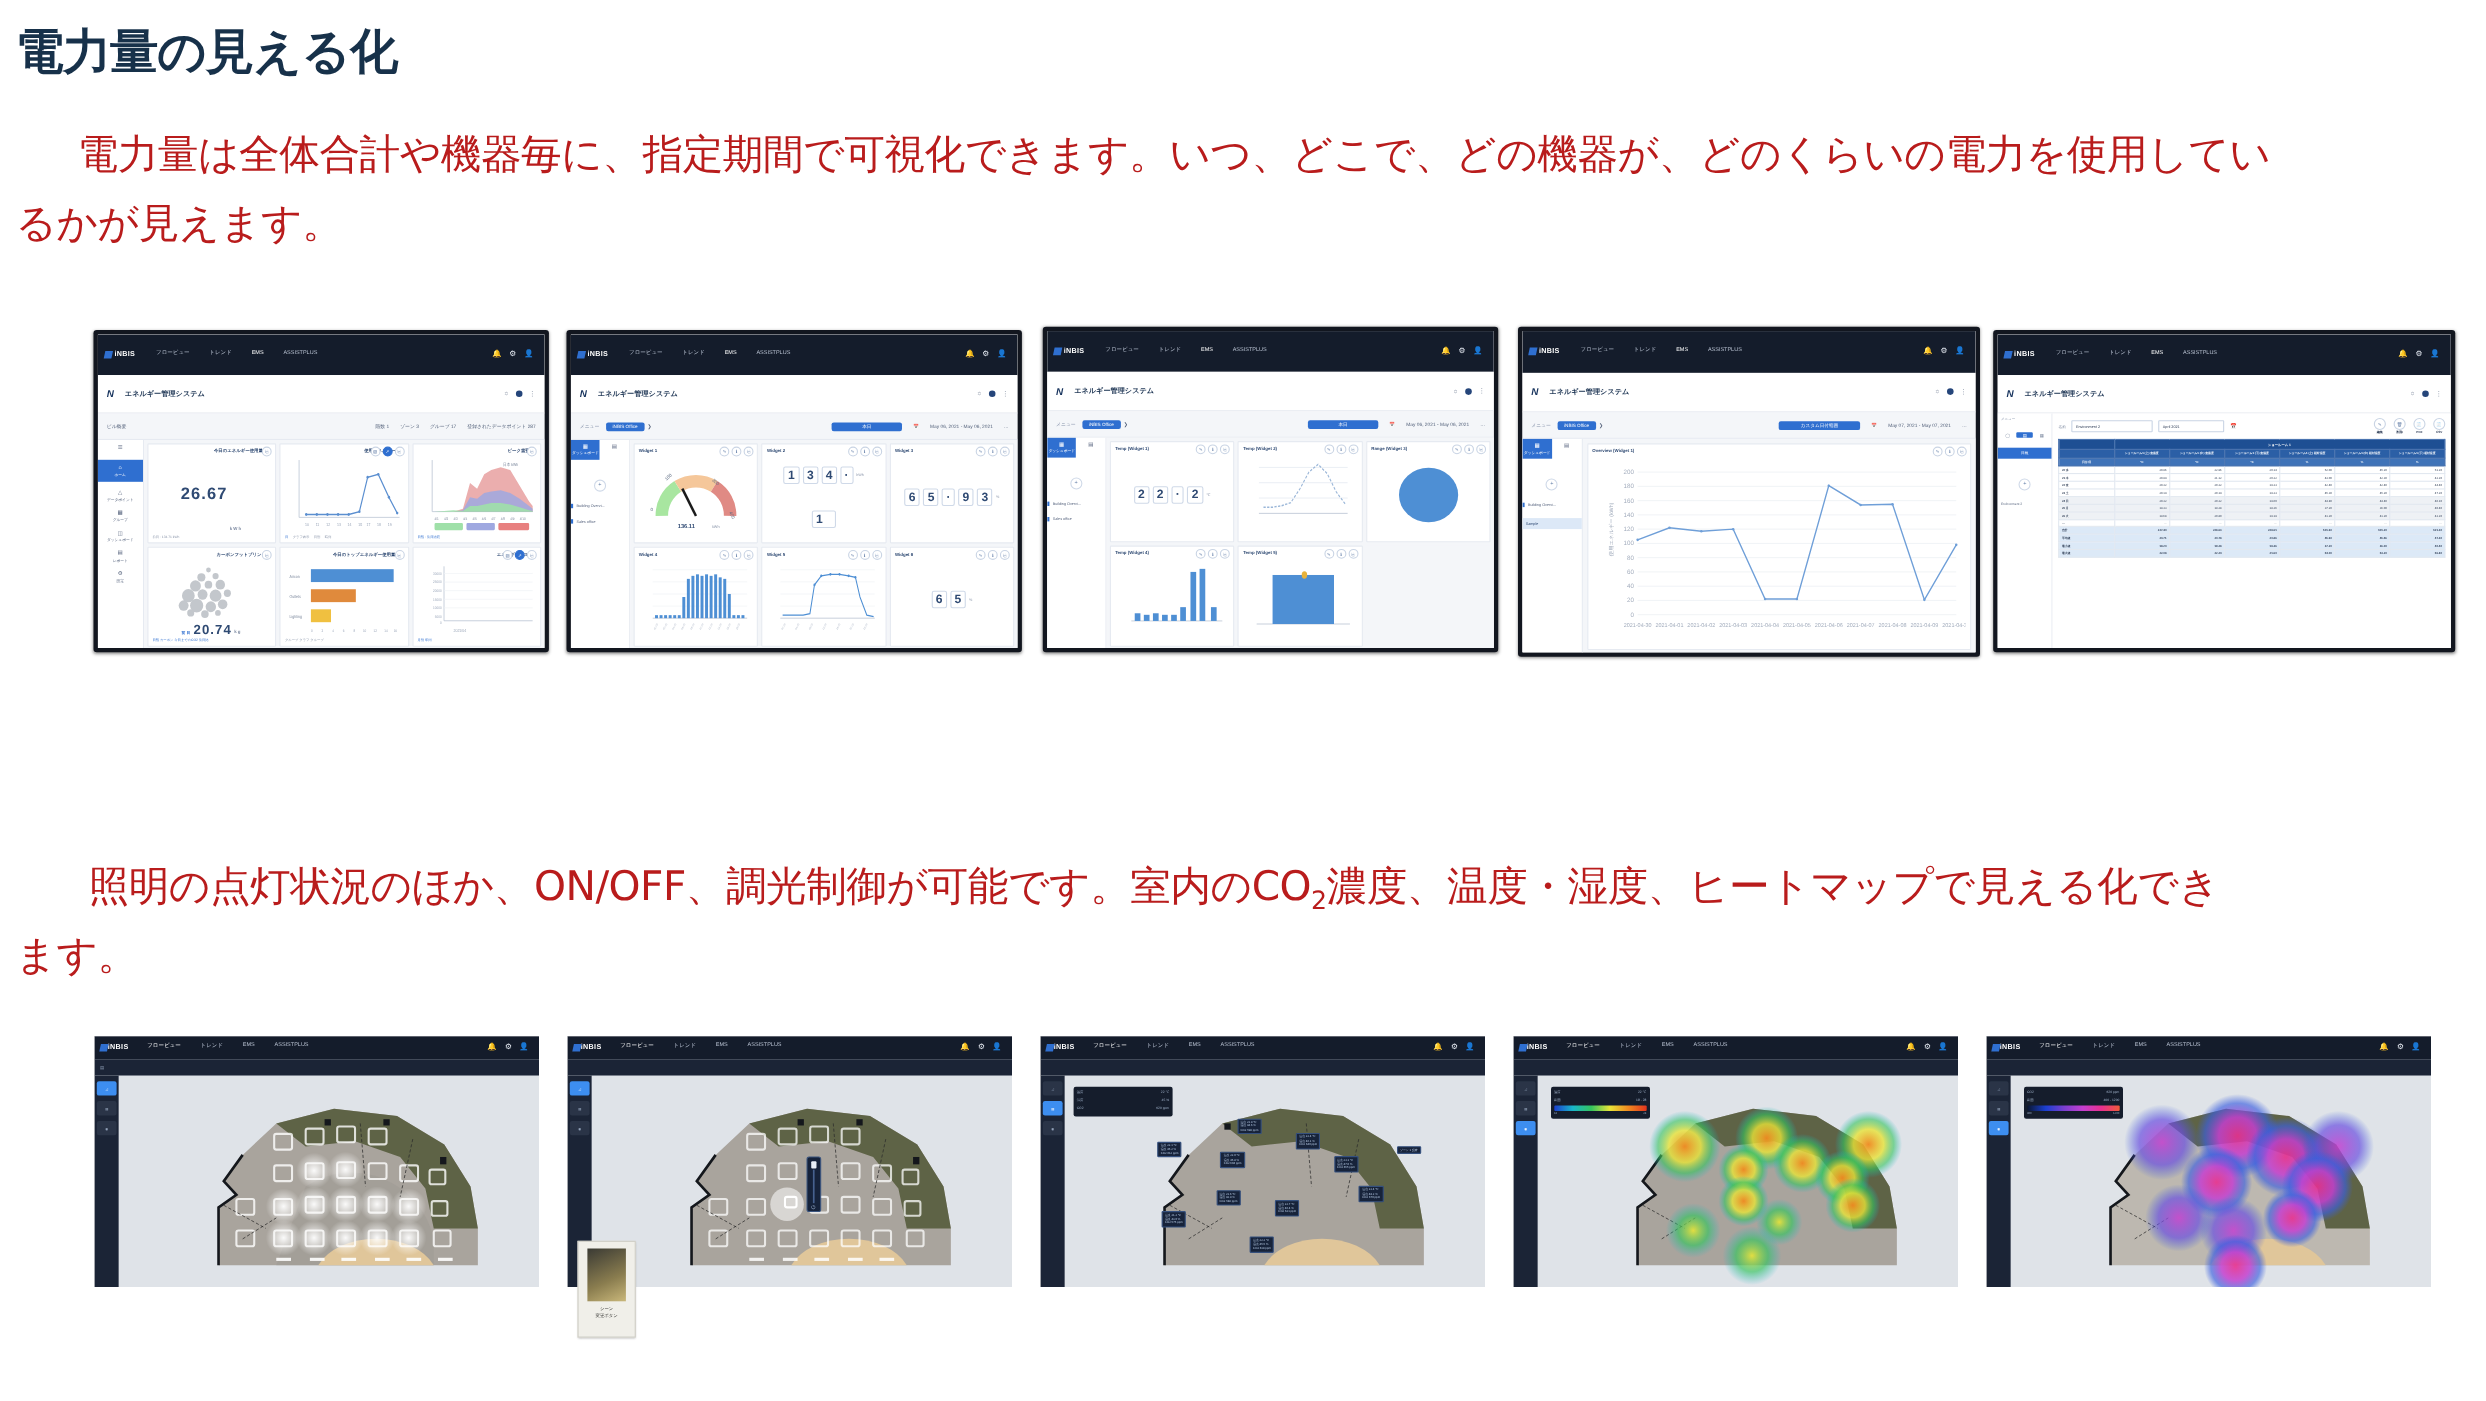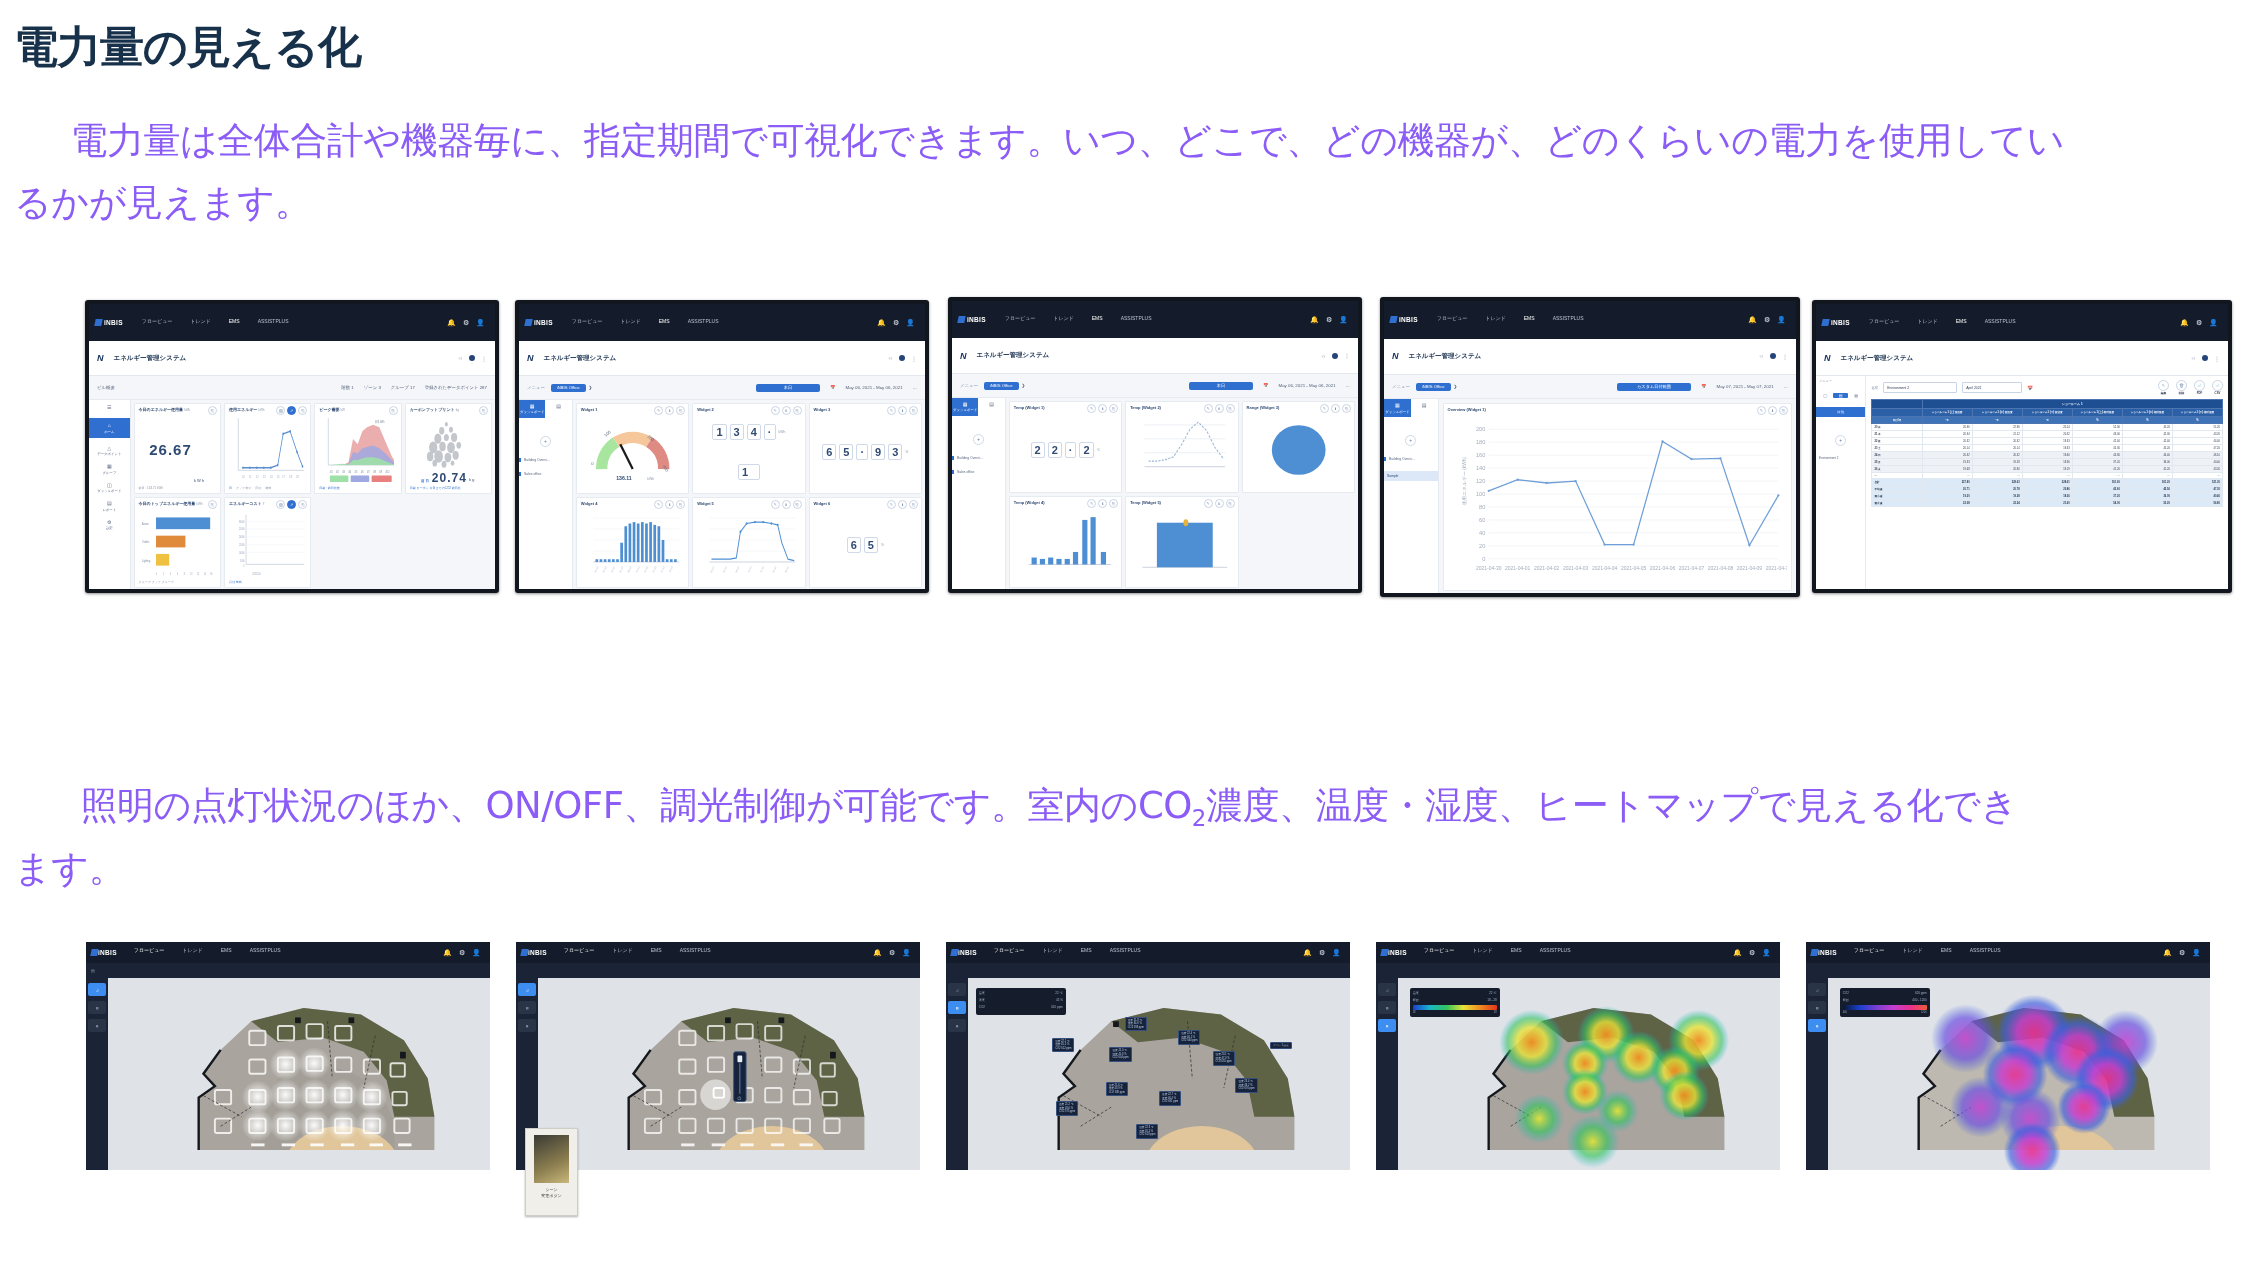--- a/index.html
+++ b/index.html
@@ -17,21 +17,21 @@
     position:absolute;
     color:#17314a;
     font-weight:bold;
     font-size:44px;
     letter-spacing:-1px;
     white-space:nowrap;
     font-family:"DejaVu Sans","Liberation Sans",sans-serif;
   }
   .body-text{
     position:absolute;
-    color:#8b5cf6;
+    color:#b91c1c;
     font-size:37px;
     line-height:62px;
     letter-spacing:-0.5px;
     font-family:"DejaVu Sans","Liberation Sans",sans-serif;
     white-space:nowrap;
   }
   #h1{left:14px;top:18px;}
   #p1l1{left:34px;top:110px;}
   #p1l2{left:14px;top:172px;}
   #h2{left:14px;top:690px;}
@@ -160,21 +160,21 @@
               <span class="side-glyph">☰</span>
             </div>
           <div class="side-item active"><span class="side-glyph">⌂</span><span>ホーム</span></div>
           <div class="side-item"><span class="side-glyph">△</span><span>データポイント</span></div>
           <div class="side-item"><span class="side-glyph">▦</span><span>グループ</span></div>
           <div class="side-item"><span class="side-glyph">◫</span><span>ダッシュボード</span></div>
           <div class="side-item"><span class="side-glyph">▤</span><span>レポート</span></div>
           <div class="side-item"><span class="side-glyph">⚙</span><span>設定</span></div>
         </div>
 
-        <div class="content" style="grid-template-columns:1fr 1fr 1fr 1fr;grid-template-rows:1fr 1fr;">
+        <div class="content" style="grid-template-columns:1fr 1fr 1fr;grid-template-rows:1fr 1fr;text-align:right;">
 
           <div class="card">
             <div class="card-title"><span>今日のエネルギー使用量</span> <span class="card-unit">kWh</span></div>
             <div class="card-tools">
                 <span class="tool">⎘</span>
               </div>
             <div class="bignum">
                 <span>26.67</span>
                 <small>kWh</small>
               </div>

